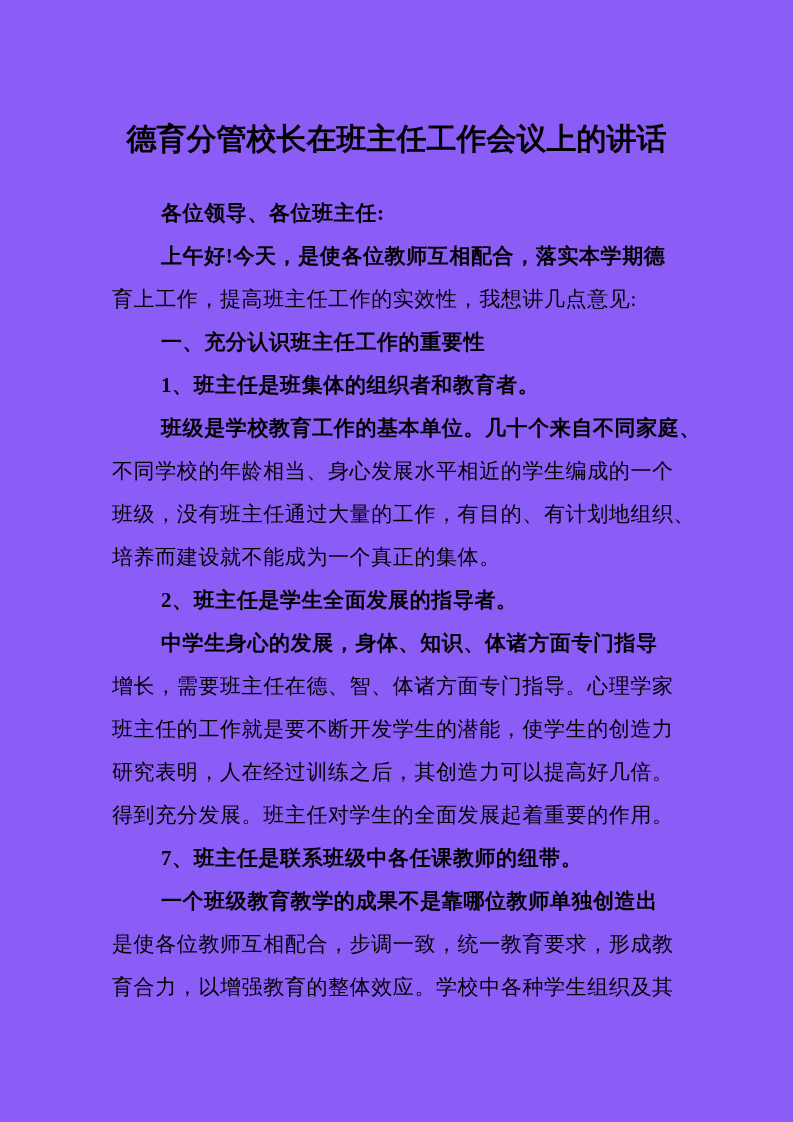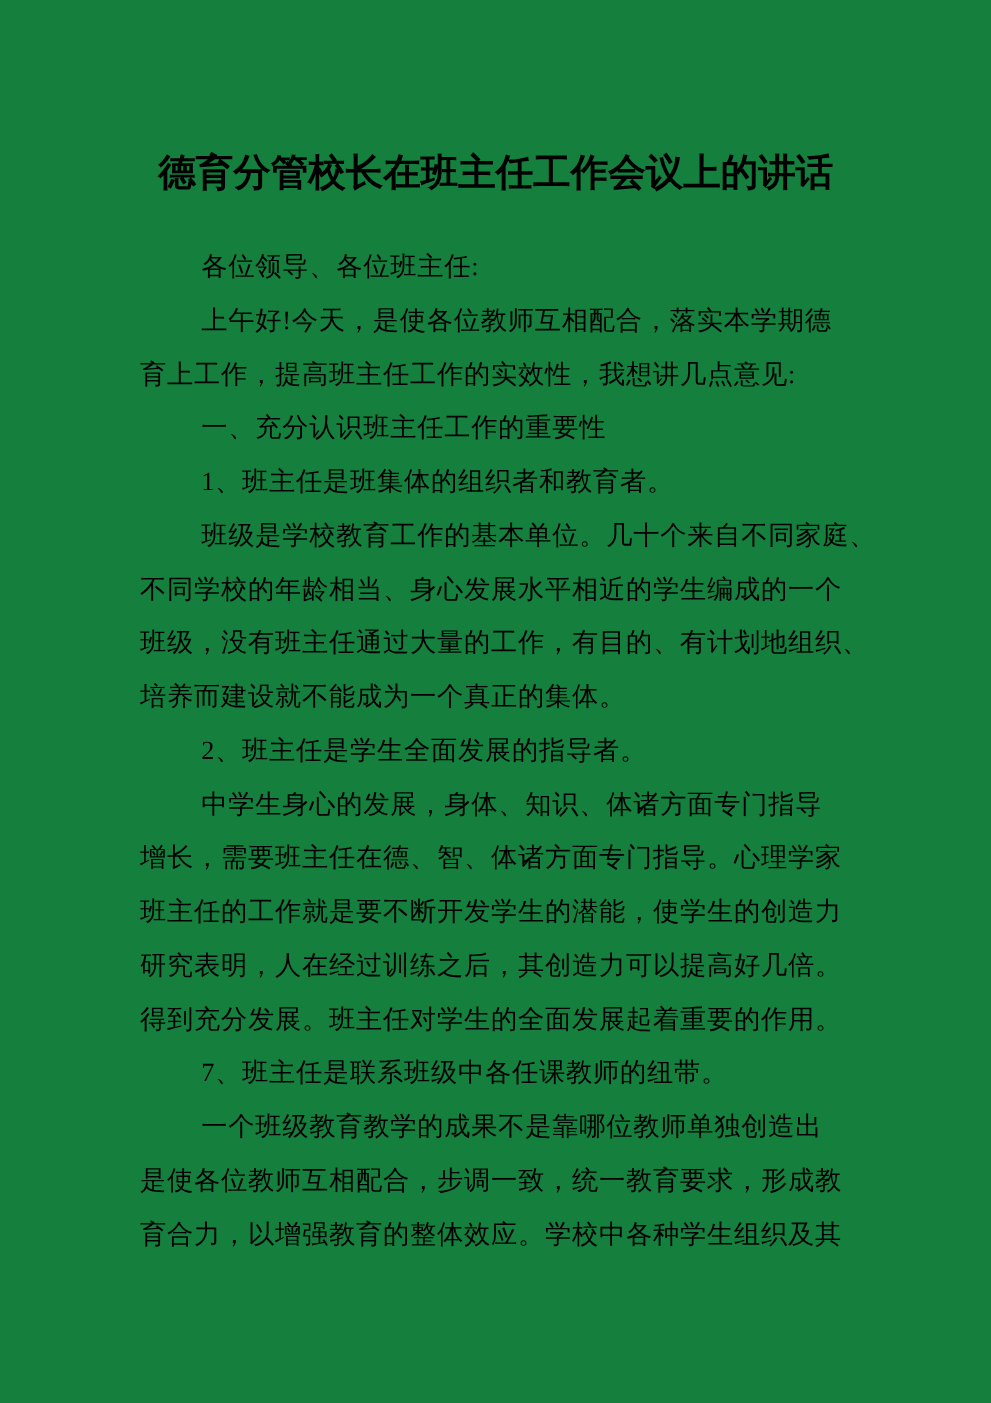--- a/index.html
+++ b/index.html
@@ -4,21 +4,21 @@
 <style>
   * { margin: 0; padding: 0; box-sizing: border-box; }
   html, body {
     background: #ffffff;
     font-family: "Liberation Serif", "DejaVu Serif", serif;
   }
   .page {
     position: relative;
     width: 793px;
     height: 1122px;
-    background: #15803d;
+    background: #8b5cf6;
     overflow: hidden;
     color: #000000;
   }
   .doc-title {
     padding-top: 119px;
     font-size: 30px;
     line-height: 40px;
     font-weight: bold;
     text-align: center;
     letter-spacing: 0px;
@@ -31,20 +31,21 @@
     letter-spacing: 0.6px;
   }
   .doc-line {
     height: 43px;
     line-height: 43px;
     white-space: nowrap;
     overflow: visible;
   }
   .doc-line.indent {
     padding-left: 49px;
+    font-weight: bold;
   }
 </style>
 </head>
 <body>
 
 <div class="page">
   <h1 class="doc-title">德育分管校长在班主任工作会议上的讲话</h1>
   <div class="doc-body">
       <div class="doc-line indent">各位领导、各位班主任:</div>
       <div class="doc-line indent">上午好!今天，是使各位教师互相配合，落实本学期德</div>

